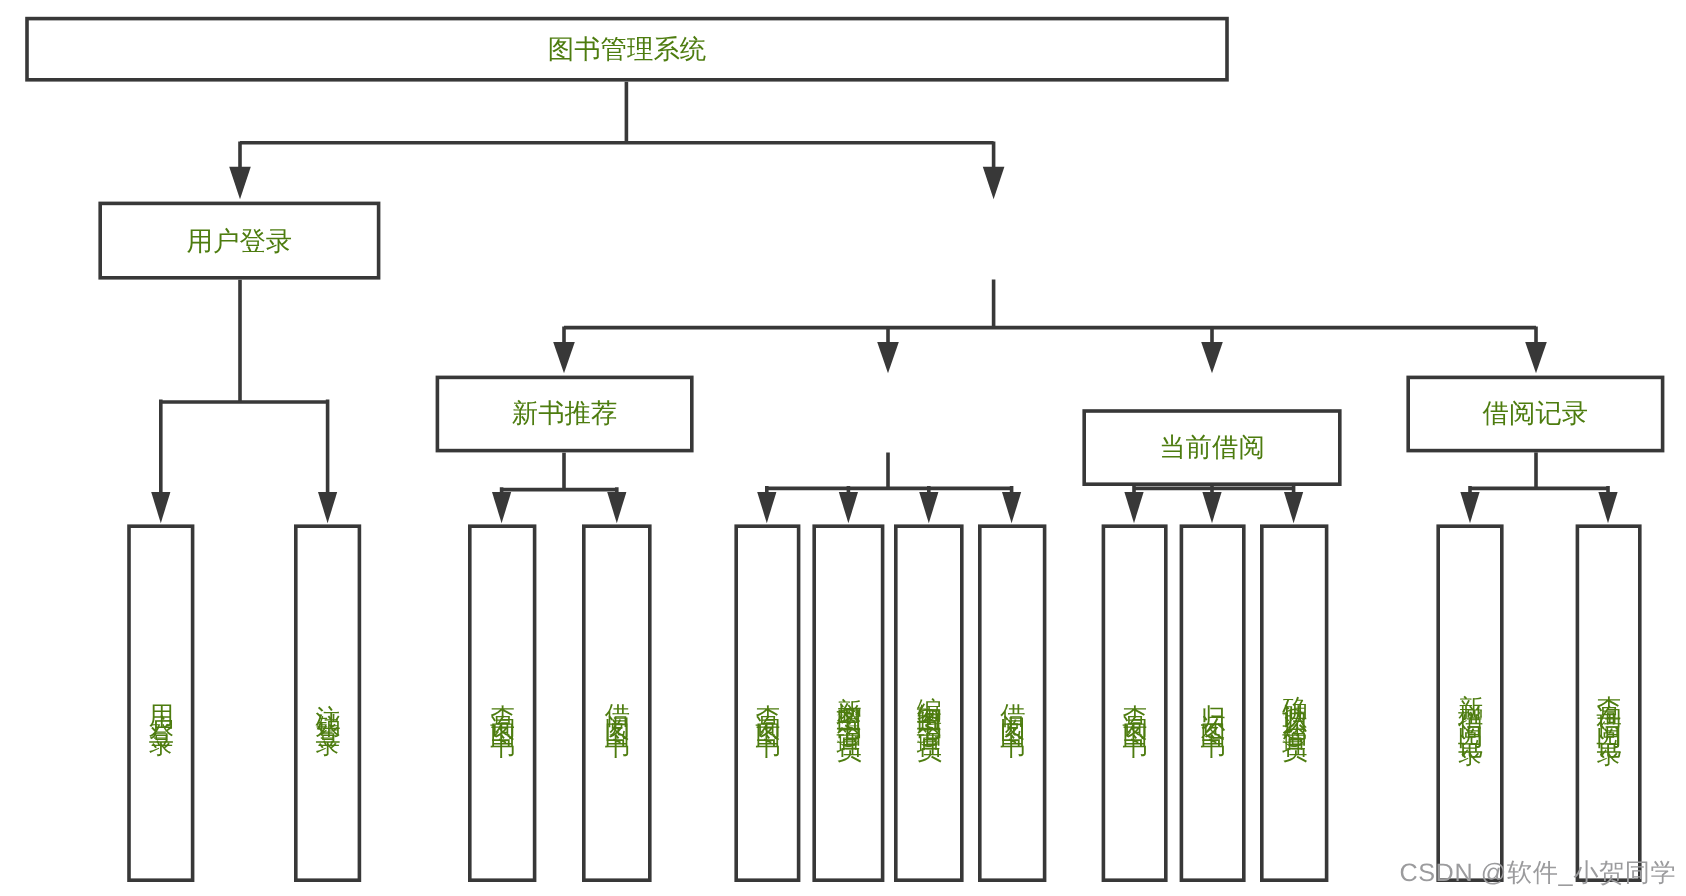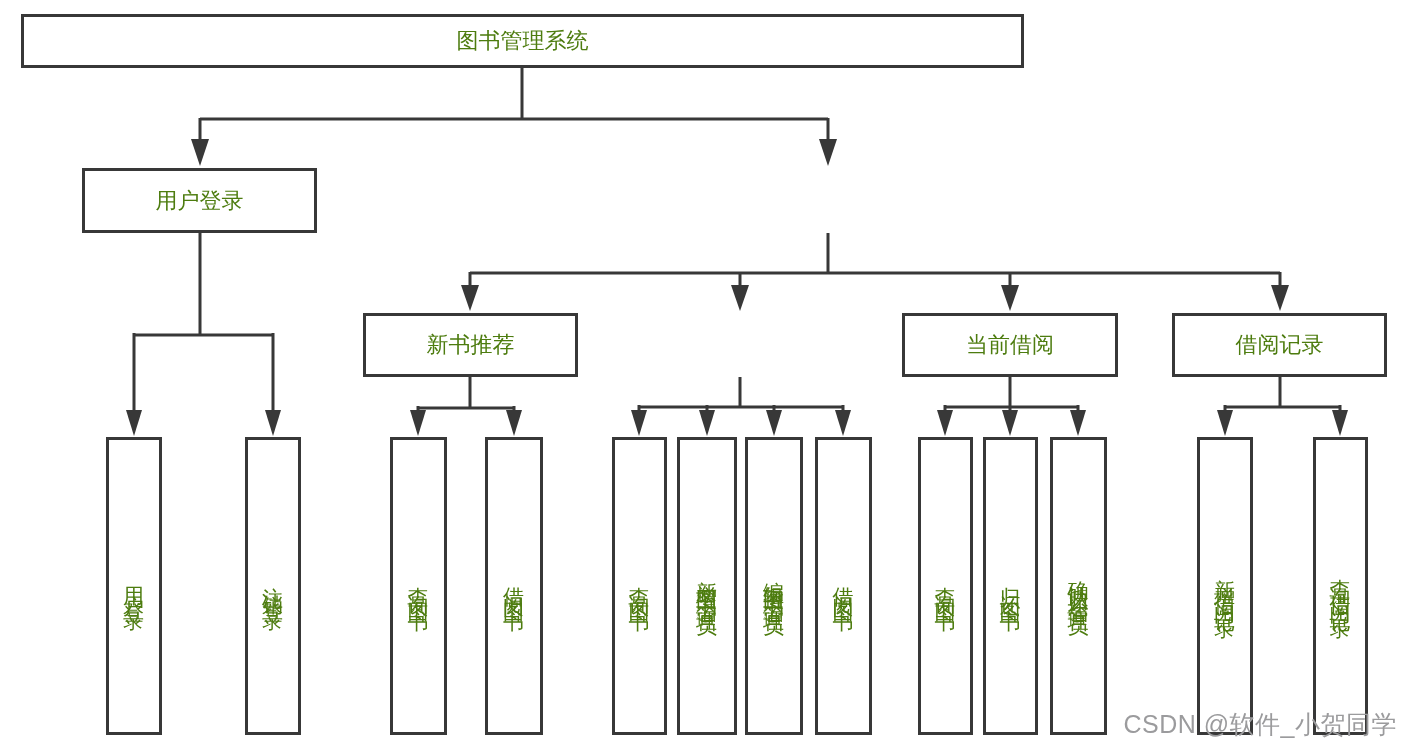--- a/index.html
+++ b/index.html
@@ -12,35 +12,35 @@
     position:absolute;box-sizing:border-box;background:#ffffff;
     border:3px solid #383838;color:#4d7c0f;
     display:flex;align-items:center;justify-content:center;
     z-index:2;text-align:center;
   }
   .root{left:21px;top:14px;width:1003px;height:54px;font-size:21px;}
   .branch{font-size:22px;}
   .l2{top:168px;height:65px;width:235px;}
   .l2a{left:82px;} .l2b{left:712px;}
   .l3{top:313px;height:64px;width:215px;}
-  .l3a{left:363px;} .l3b{left:633px;} .l3c{left:902px;width:216px;} .l3d{left:1172px;}
+  .l3a{left:363px;} .l3b{left:633px;} .l3c{left:902px;width:216px;margin-top:28px;} .l3d{left:1172px;}
   .leaf{top:437px;height:298px;width:56px;}
   .leaf span{
     writing-mode:vertical-rl;line-height:1;font-size:21px;letter-spacing:8px;
     white-space:nowrap;
   }
   .leaf.long span{letter-spacing:5px;}
   .f1{left:106px;} .f2{left:245px;}
   .f3{left:390px;width:57px;} .f4{left:485px;width:58px;}
   .f5{left:612px;width:55px;} .f6{left:677px;width:60px;} .f7{left:745px;width:58px;} .f8{left:815px;width:57px;}
   .f9{left:918px;width:55px;} .f10{left:983px;width:55px;} .f11{left:1050px;width:57px;}
   .f12{left:1197px;} .f13{left:1313px;width:55px;}
   .watermark{
     position:absolute;right:8px;bottom:6px;z-index:5;
-    color:#9b9b9d;font-size:25px;letter-spacing:0.5px;
+    color:#9b9b9d;font-size:21px;letter-spacing:0.5px;
   }
 </style>
 </head>
 <body>
 
 <div id="canvas">
 
   <svg id="wires" width="1405" height="747" viewBox="0 0 1405 747">
     <path d="M522,68 V119 M200,119 H828 M200,118 V142 M828,118 V142
              M200,233 V335 M134,335 H273 M134,333 V412 M273,333 V412

